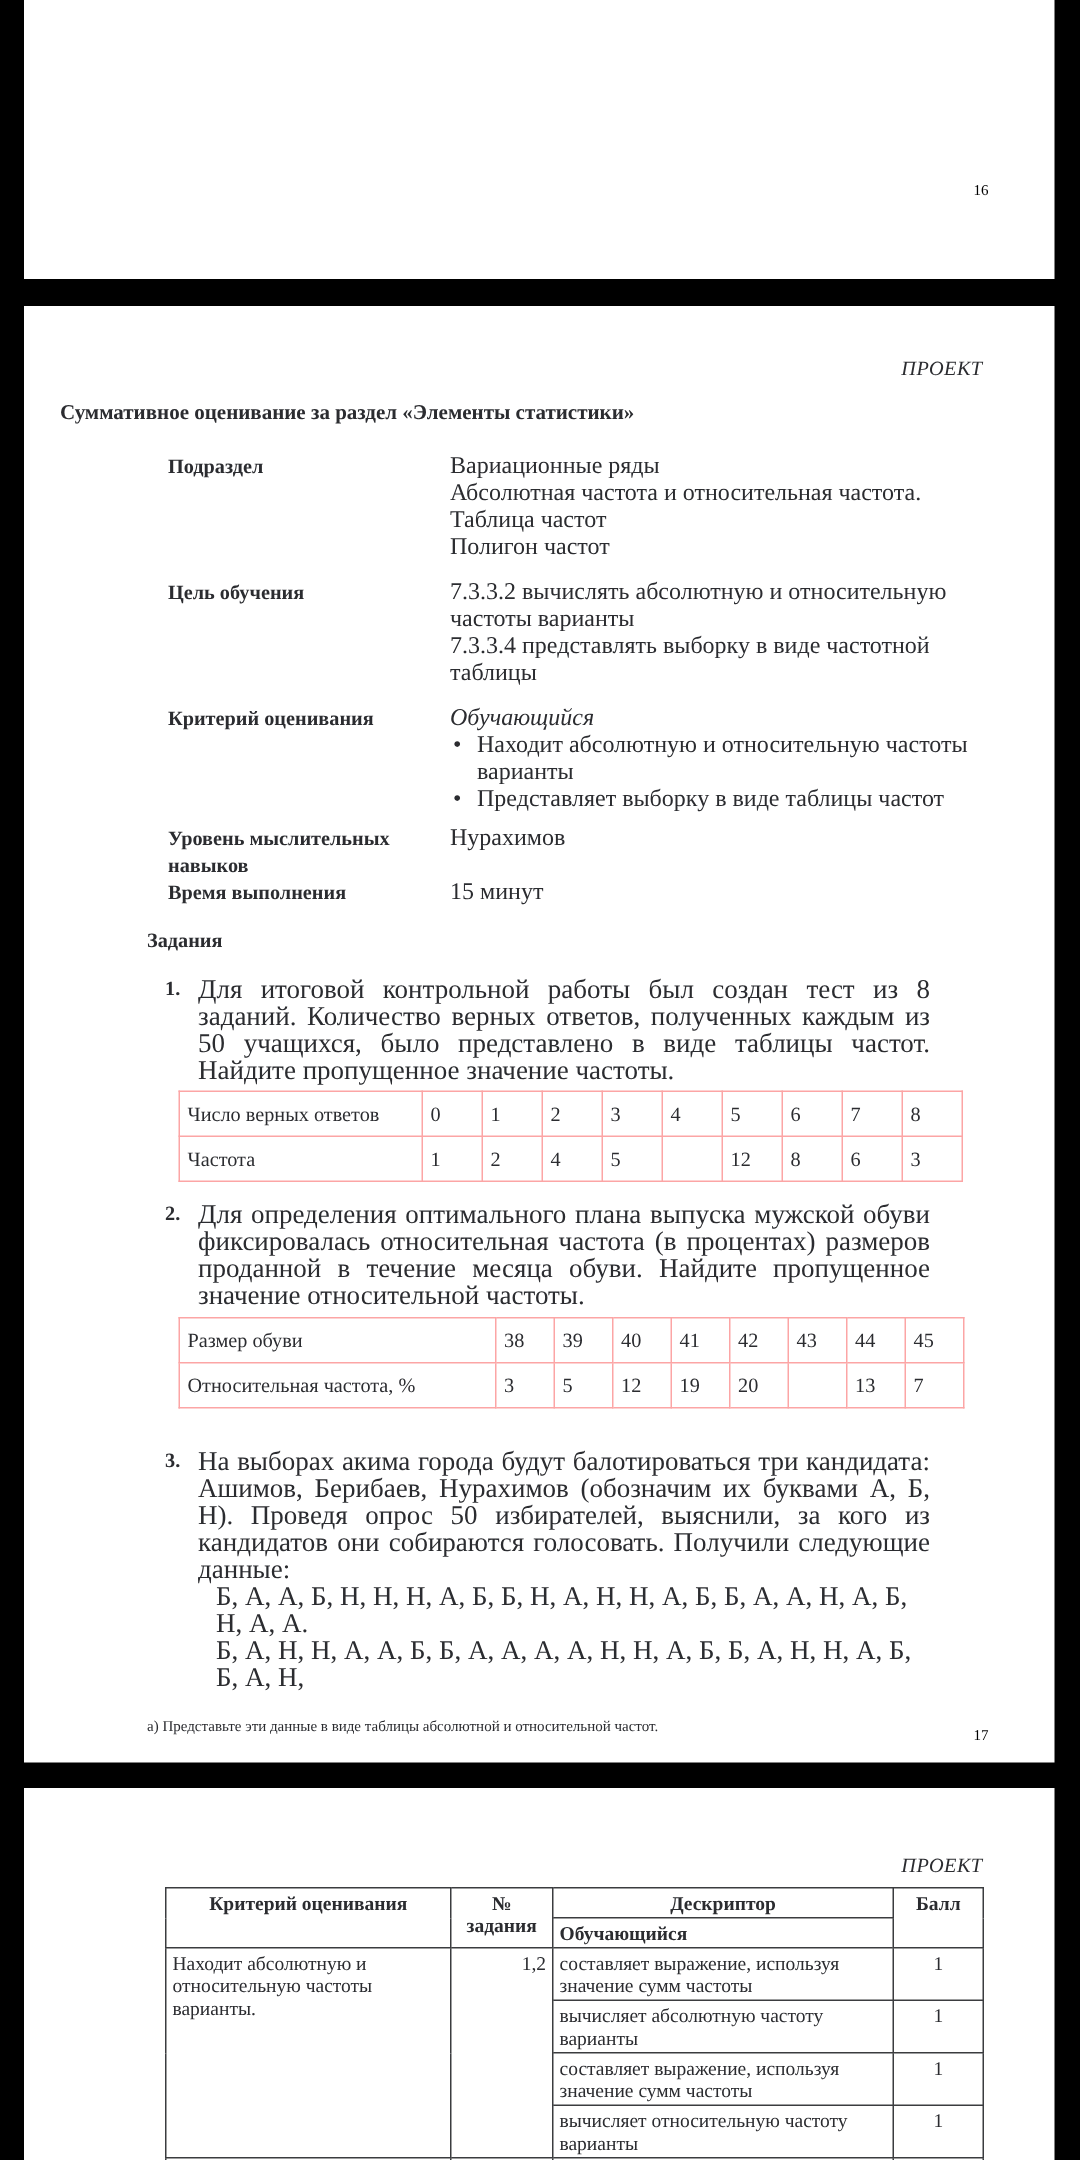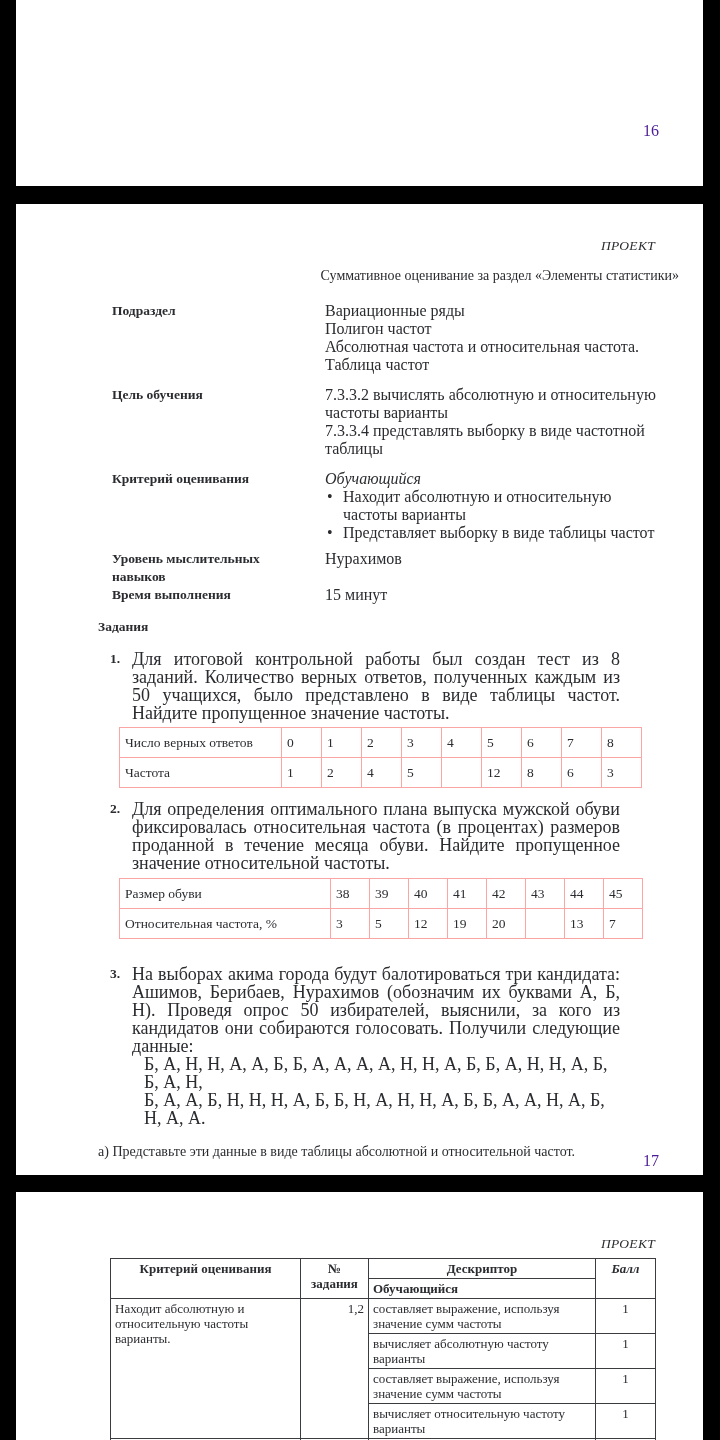--- a/index.html
+++ b/index.html
@@ -14,41 +14,41 @@
   .page {
     position:absolute; left:16px; width:687px;
     background:#fff; overflow:hidden;
   }
   #page-prev { top:0; height:186px; }
   #page-main { top:204px; height:971px; }
   #page-next { top:1192px; height:248px; }
 
   .page-number {
     position:absolute; right:44px;
-    font-size:16px; color:#4c1d95;
+    font-size:10px; color:#000000;
   }
   #page-prev .page-number { top:122px; }
   #page-main .page-number { top:948px; }
 
   .watermark {
     text-align:right; margin-right:48px;
     font-style:italic; font-size:13.5px;
     letter-spacing:0.3px;
   }
   #page-main .watermark { padding-top:34px; }
   #page-next .watermark { padding-top:44px; }
 
   .doc-title {
     margin:13px 24px 0 24px;
-    text-align:right; font-weight:normal; font-size:14px;
+    text-align:left; font-weight:bold; font-size:14px;
     line-height:18px;
   }
 
   .meta { margin:17px 44px 0 96px; }
-  .meta-row { display:flex; margin-bottom:12px;gap:25px; }
+  .meta-row { display:flex; margin-bottom:12px; }
   .meta-row.tight { margin-bottom:0; }
   .meta-label { width:188px; flex:0 0 188px; font-weight:bold; font-size:13.5px; line-height:18px; }
   .meta-value { flex:1; font-size:16px; line-height:18px; }
   .italic { font-style:italic; }
   .bullet-row { display:flex; }
   .bullet-dot { width:16px; flex:0 0 16px; text-align:left; padding-left:2px; }
   .bullet-text { flex:1; }
 
   .tasks-heading { margin:14px 0 0 82px; font-weight:bold; font-size:13.5px; line-height:18px; }
 
@@ -64,21 +64,21 @@
   table.freq td {
     border:1px solid #fca5a5; height:29px;
     font-size:13.5px; padding:0 0 0 5px; vertical-align:middle;font-family:Liberation Serif, serif;
   }
   #table1 td.lbl { width:156px; }
   #table1 td.val { width:34px; }
   #table2 { margin-top:6px;padding-left:15px; }
   #table2 td.lbl { width:205px; }
   #table2 td.val { width:33px; }
 
-  .item-ab { margin-left:82px; font-size:14px; line-height:18px; }
+  .item-ab { margin-left:82px; font-size:10px; line-height:18px; }
   #item-a { margin-top:16px; }
   #item-b { margin-top:13px; }
 
   table.rubric {
     border-collapse:collapse; margin-left:94px; margin-top:6px;
     table-layout:fixed; width:545px; font-size:13px;
   }
   table.rubric td {
     border:1px solid #3b3c3f; padding:2px 4px; line-height:15px;
     vertical-align:top; word-wrap:break-word;
@@ -97,22 +97,22 @@
 
 <div class="page" id="page-main">
   <div class="watermark">ПРОЕКТ</div>
   <div class="doc-title">Суммативное оценивание за раздел «Элементы статистики»</div>
 
   <div class="meta">
     <div class="meta-row">
       <div class="meta-label">Подраздел</div>
       <div class="meta-value">
         <div>Вариационные ряды</div>
+        <div>Абсолютная частота и относительная частота. Таблица частот</div>
         <div>Полигон частот</div>
-        <div>Абсолютная частота и относительная частота. Таблица частот</div>
       </div>
     </div>
 
     <div class="meta-row">
       <div class="meta-label">Цель обучения</div>
       <div class="meta-value">
         <div>7.3.3.2 вычислять абсолютную и относительную частоты варианты</div>
         <div>7.3.3.4 представлять выборку в виде частотной таблицы</div>
       </div>
     </div>
@@ -208,22 +208,22 @@
       <td class="val">13</td>
       <td class="val">7</td>
     </tr>
   </tbody>
     </table>
 
   <div class="task" id="task3">
     <div class="task-number">3.</div>
     <div class="task-text">
       <span>На выборах акима города будут балотироваться три кандидата: Ашимов, Берибаев, Нурахимов (обозначим их буквами А, Б, Н). Проведя опрос 50 избирателей, выяснили, за кого из кандидатов они собираются голосовать. Получили следующие данные:</span>
+      <div class="data-line">Б, А, А, Б, Н, Н, Н, А, Б, Б, Н, А, Н, Н, А, Б, Б, А, А, Н, А, Б, Н, А, А.</div>
       <div class="data-line">Б, А, Н, Н, А, А, Б, Б, А, А, А, А, Н, Н, А, Б, Б, А, Н, Н, А, Б, Б, А, Н,</div>
-      <div class="data-line">Б, А, А, Б, Н, Н, Н, А, Б, Б, Н, А, Н, Н, А, Б, Б, А, А, Н, А, Б, Н, А, А.</div>
     </div>
   </div>
 
   <div class="item-ab" id="item-a">a) Представьте эти данные в виде таблицы абсолютной и относительной частот.</div>
   <div class="item-ab" id="item-b">b) Проверьте данные таблицы на непротиворечивость.</div>
 
   <div class="page-number">17</div>
 </div>
 
 <div class="page" id="page-next">
@@ -237,21 +237,21 @@
         <col style="width:60px">
     </colgroup>
     <tbody>
         <tr>
       <td class="c-center" rowspan="2" style="vertical-align:top;">Критерий оценивания</td>
       <td class="c-center" rowspan="2" style="vertical-align:top;">
         <div>№</div>
         <div>задания</div>
       </td>
       <td class="c-center">Дескриптор</td>
-      <td class="c-center" rowspan="2" style="vertical-align:top;font-style:italic;">Балл</td>
+      <td class="c-center" rowspan="2" style="vertical-align:top;">Балл</td>
     </tr>
     <tr>
       <td style="font-weight:bold;">Обучающийся</td>
     </tr>
     <tr>
       <td class="crit" rowspan="4">Находит абсолютную и относительную частоты варианты.</td>
       <td class="taskno" rowspan="4">1,2</td>
       <td>составляет выражение, используя значение сумм частоты</td>
       <td class="score">1</td>
     </tr>

